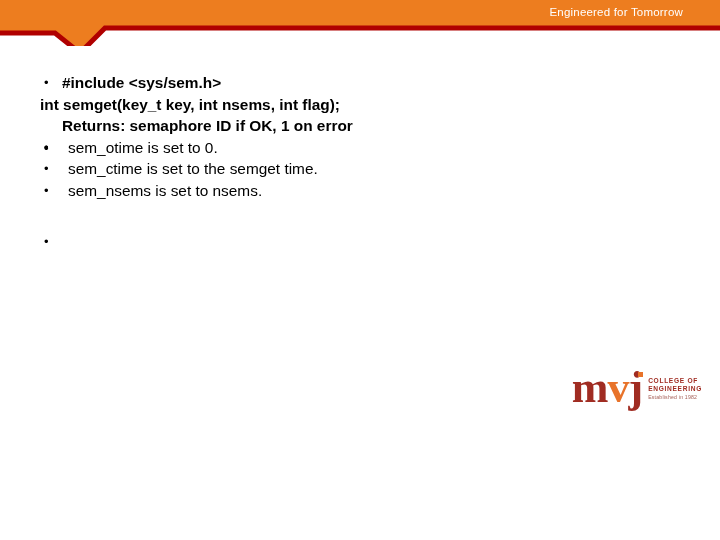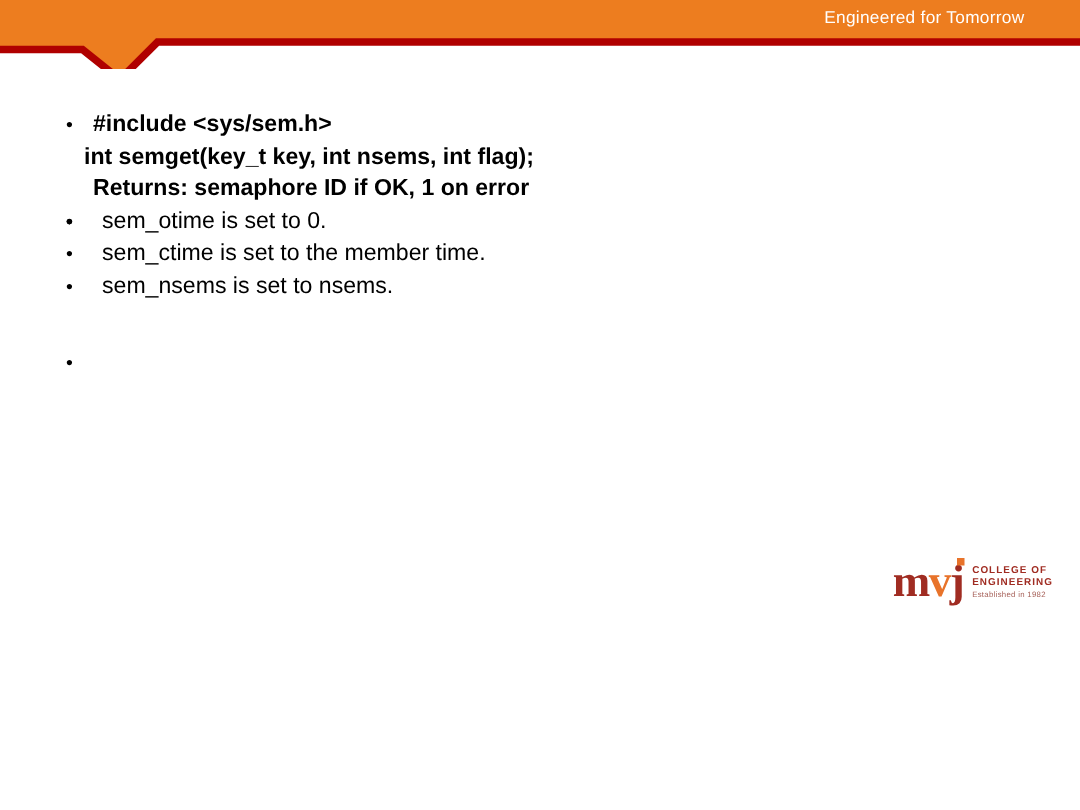--- a/index.html
+++ b/index.html
@@ -88,34 +88,34 @@
   .plain-row {
     padding-left: 62px;
     padding-right: 28px;
   }
 
   .bold { font-weight: bold; }
   .reg  { font-weight: normal; }
   .gap-lg { height: 30px; }
 
   
-  .indent-1 { padding-left: 56px; }
+  .indent-1 { padding-left: 40px; }
 
   
   .logo {
     position: absolute;
     right: 18px;
     bottom: 16px;
     display: flex;
     align-items: center;
     height: 34px;
   }
   .logo-mark {
     position: relative;
-    font-size: 30px;
+    font-size: 44px;
     font-weight: bold;
     line-height: 33px;
     letter-spacing: -1px;
     font-family: "Liberation Serif", serif;
   }
   .logo-m { color: #A02C22; }
   .logo-v { color: #E8732A; }
   .logo-j { color: #A02C22; }
   .logo-dot {
     position: absolute;
@@ -182,21 +182,21 @@
       <span class="bullet">•</span>
     </div>
 
     <div class="line bullet-row reg">
       <span class="bullet">•</span>
       <span class="btext">sem_otime is set to 0.</span>
     </div>
 
     <div class="line bullet-row reg">
       <span class="bullet">•</span>
-      <span class="btext">sem_ctime is set to the member time.</span>
+      <span class="btext">sem_ctime is set to the semget time.</span>
     </div>
 
     <div class="line bullet-row reg">
       <span class="bullet">•</span>
       <span class="btext">sem_nsems is set to nsems.</span>
     </div>
 
     <div class="gap-lg"></div>
 
     <div class="line bullet-row reg">

